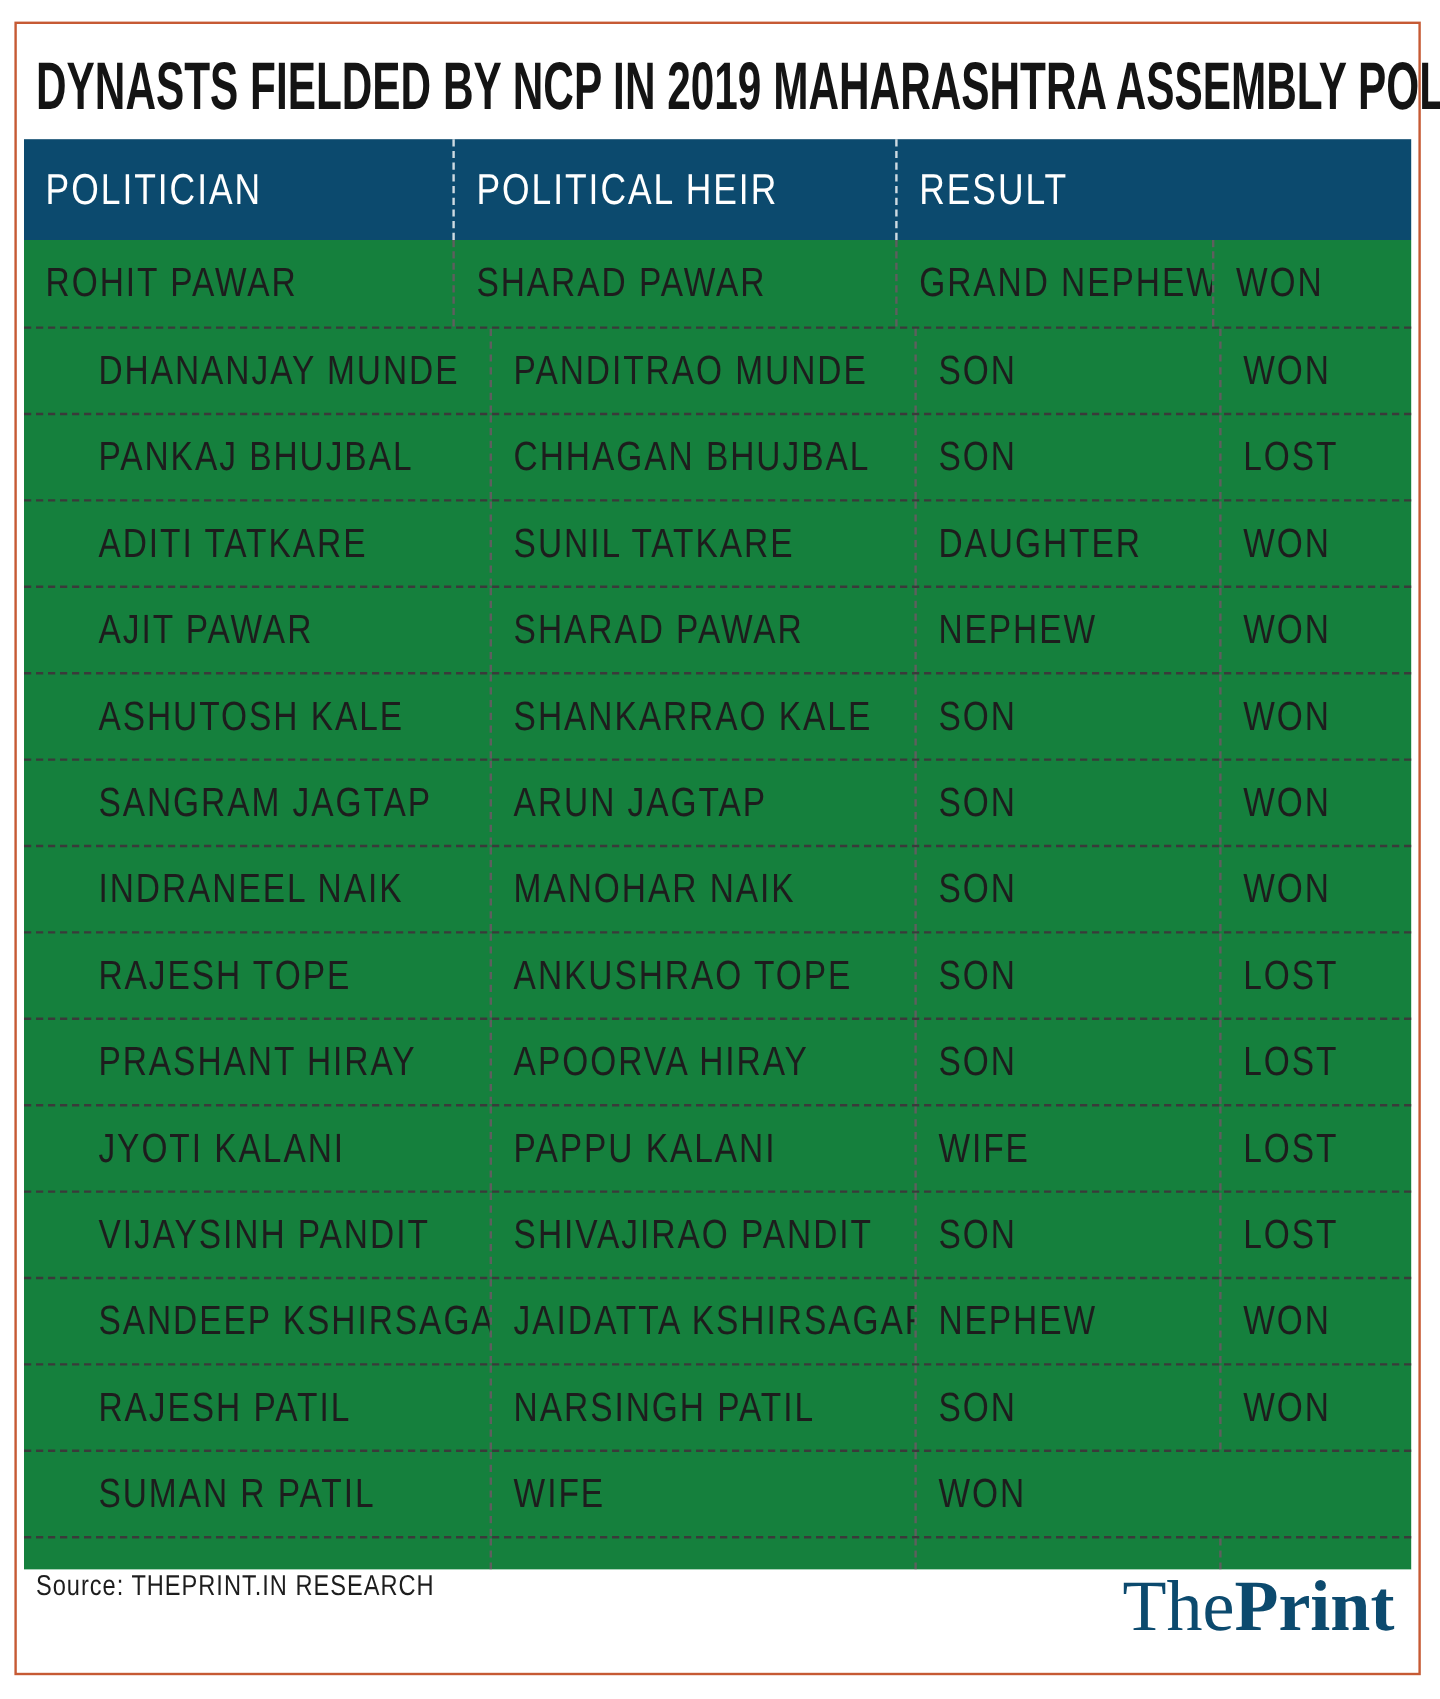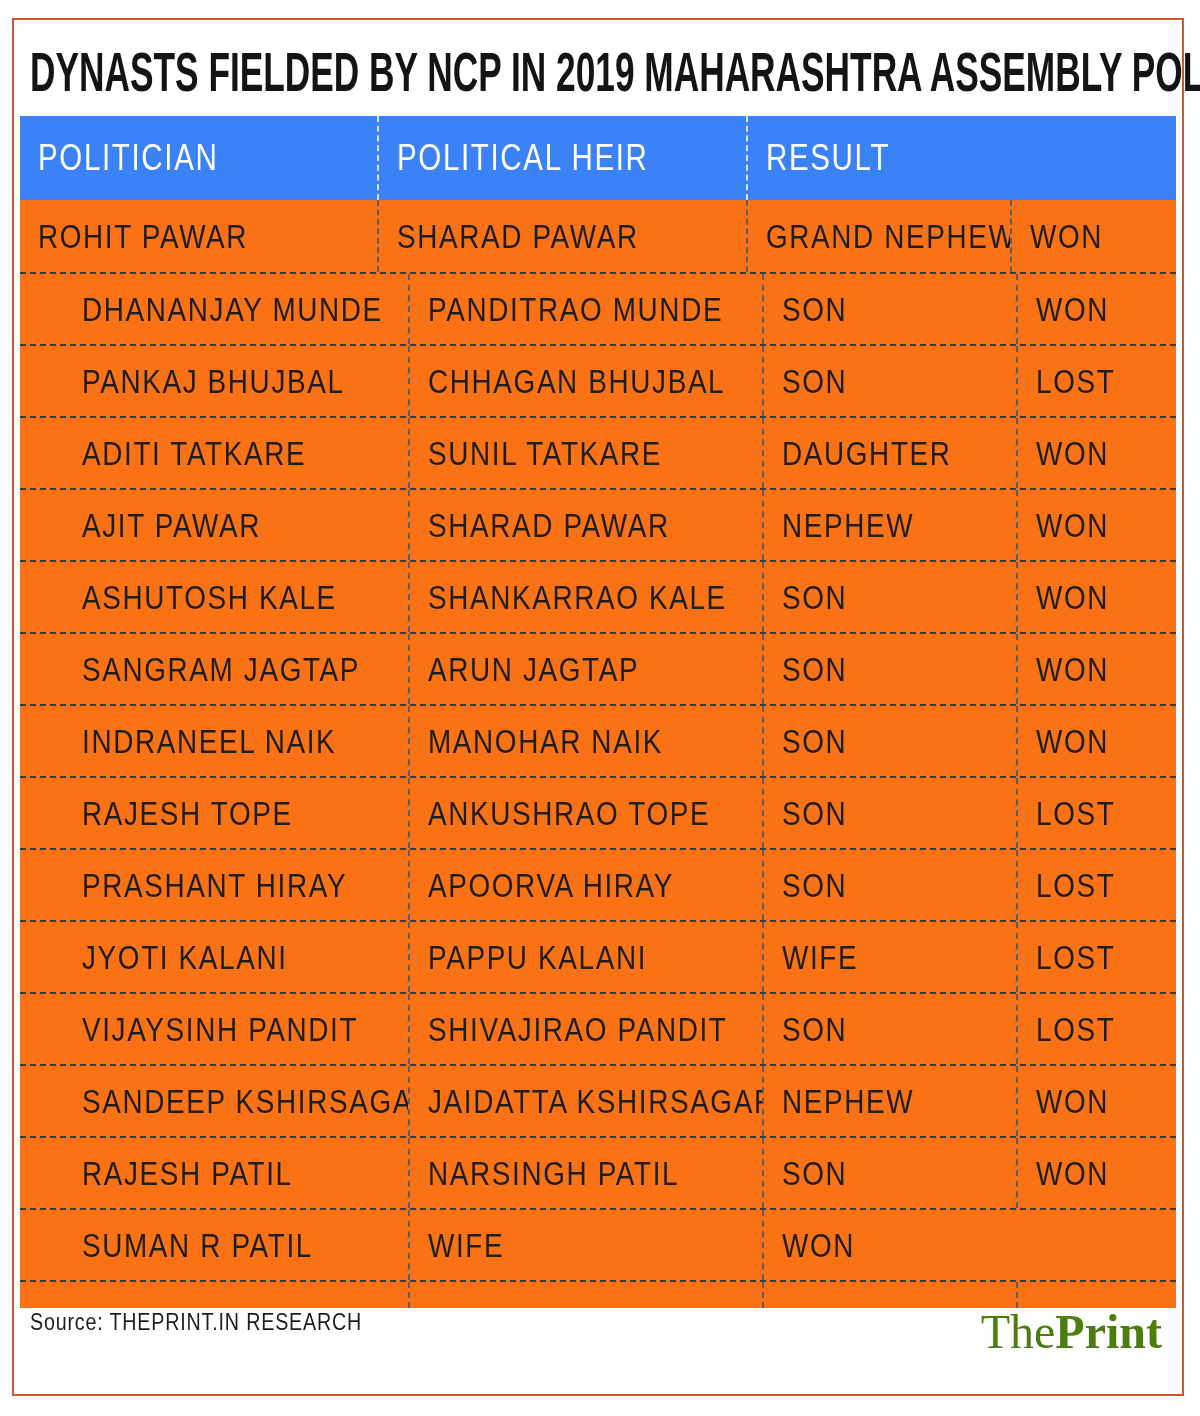--- a/index.html
+++ b/index.html
@@ -32,21 +32,21 @@
     font-weight:700;
     color:#141414;
     letter-spacing:0px;
     white-space:nowrap;
     display:inline-block;
     transform:scaleX(.63);
     transform-origin:left center;
   }
   .thead{
     height:84px;
-    background:#3b82f6;
+    background:#0c4a6e;
     display:grid;
     grid-template-columns:30.9% 31.9% 22.8% 14.4%;
     box-sizing:border-box;
   }
   .hcell{
     display:flex;
     align-items:center;
     padding-left:18px;
     box-sizing:border-box;
     overflow:hidden;
@@ -58,21 +58,21 @@
   .htext{
     font-size:36px;
     color:#ffffff;
     letter-spacing:2px;
     white-space:nowrap;
     display:inline-block;
     transform:scaleX(.82);
     transform-origin:left center;
   }
   .tbody{
-    background:#f97316;
+    background:#15803d;
   }
   .row{
     height:72px;
     box-sizing:border-box;
     display:grid;
     grid-template-columns:30.9% 31.9% 22.8% 14.4%;
   }
   .row + .row{
     border-top:2px dashed #3a3a3a;
     padding-left:44px;
@@ -110,22 +110,22 @@
     font-size:24px;
     color:#1d1d1d;
     letter-spacing:1px;
     white-space:nowrap;
     display:inline-block;
     transform:scaleX(.82);
     transform-origin:left center;
   }
   .logo{
     font-family:"Liberation Serif",serif;
-    font-size:48px;
-    color:#4d7c0f;
+    font-size:60px;
+    color:#0c4a6e;
     line-height:1;
     white-space:nowrap;
   }
   .logo-the{font-weight:400;}
   .logo-print{font-weight:700;}
 </style>
 </head>
 <body>
 
 <div class="frame">

